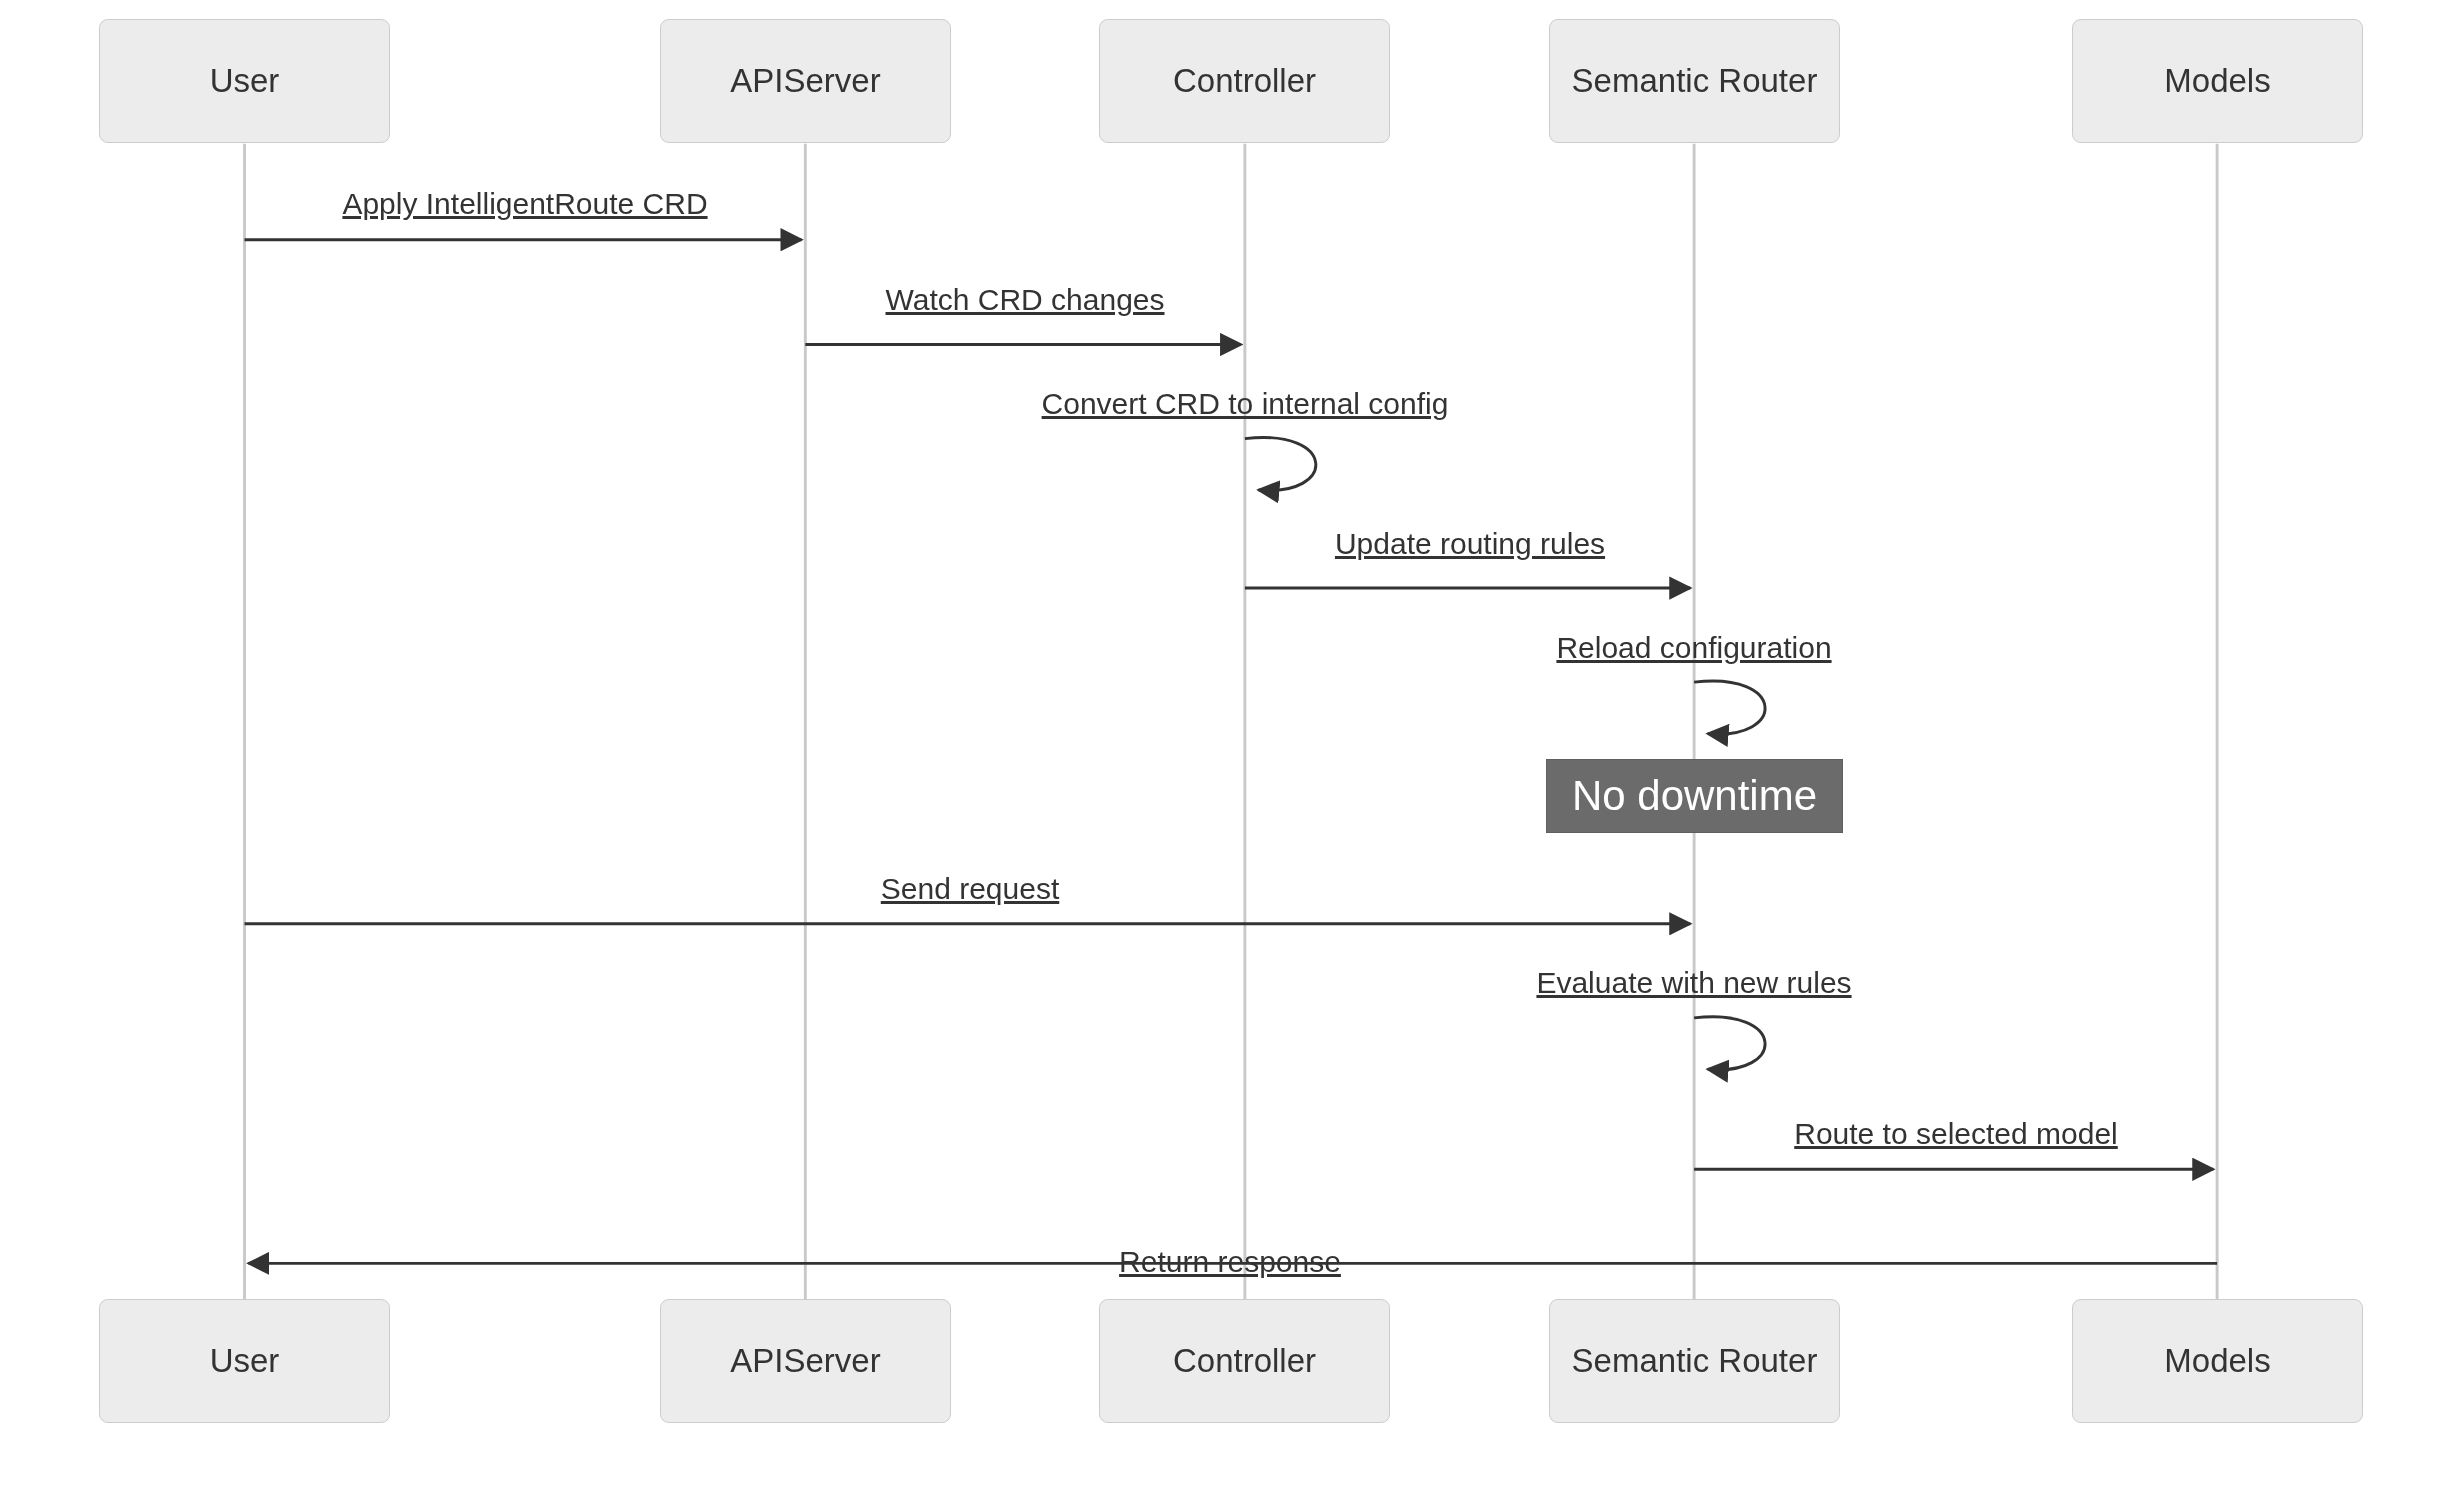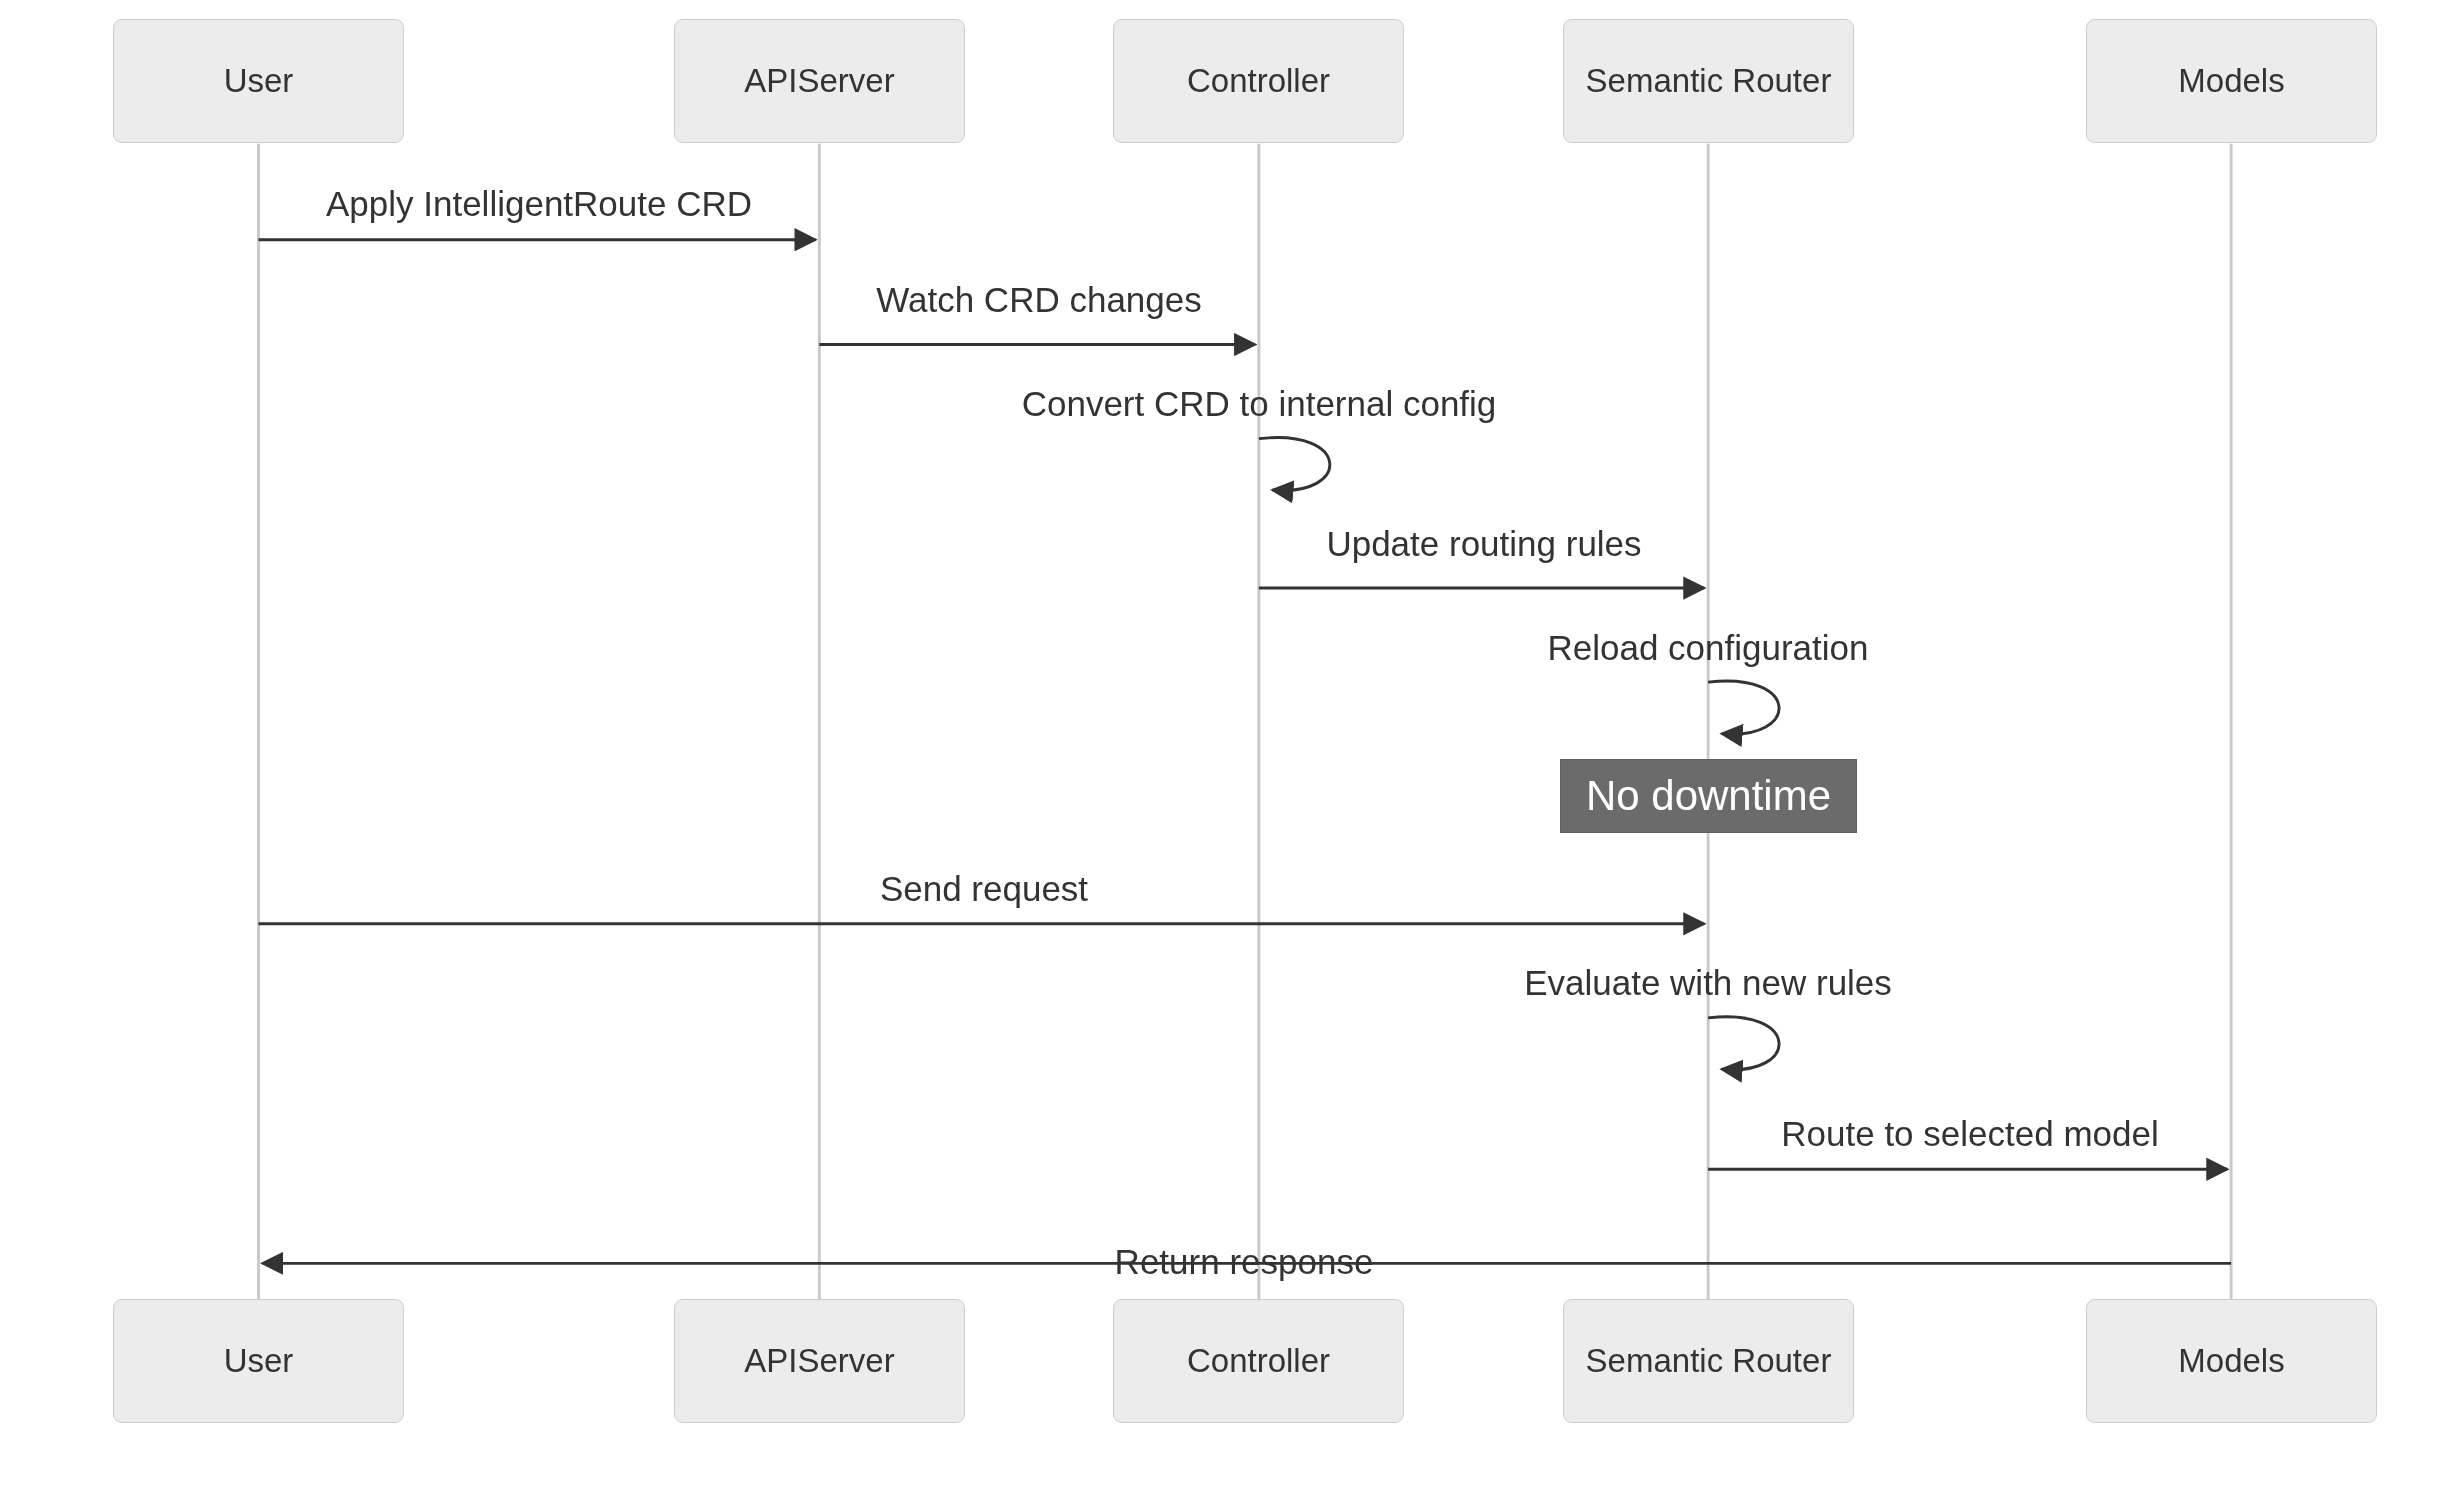--- a/index.html
+++ b/index.html
@@ -16,21 +16,20 @@
   }
   * { box-sizing: border-box; }
   html, body { margin: 0; padding: 0; background: var(--background); }
   .diagram {
     position: relative;
     width: 2372px;
     height: 1506px;
     background: var(--background);
     font-family: "Liberation Sans", "DejaVu Sans", sans-serif;
     overflow: hidden;
-    margin-left: 14px;
   }
   .layer {
     position: absolute;
     left: 0; top: 0;
     width: 2449px; height: 1506px;
   }
   .lifeline {
     stroke: var(--lifeline);
     stroke-width: 3;
   }
@@ -52,23 +51,24 @@
     justify-content: center;
     font-size: 33px;
     color: var(--actor_text);
   }
   .actor.top { top: 19.4px; }
   .actor.bottom { top: 1299px; }
   .msg {
     position: absolute;
     transform: translateX(-50%);
     white-space: nowrap;
-    font-size: 35px;
+    font-size: 30px;
     line-height: 41px;
     color: var(--message_text);
+    text-decoration: underline;
   }
   .note {
     position: absolute;
     left: 1546px;
     top: 759px;
     width: 297px;
     height: 74px;
     background: var(--note_fill);
     border: 1.9px solid var(--note_border);
     display: flex;

